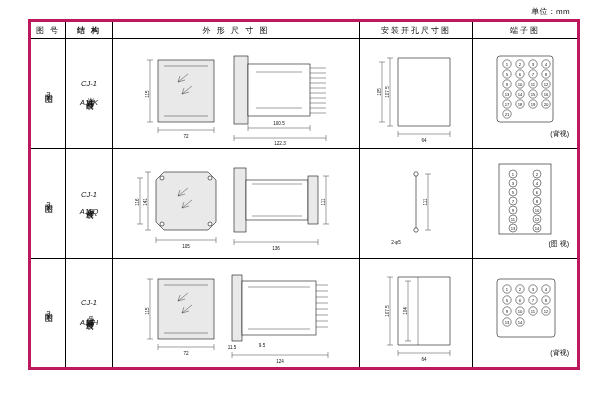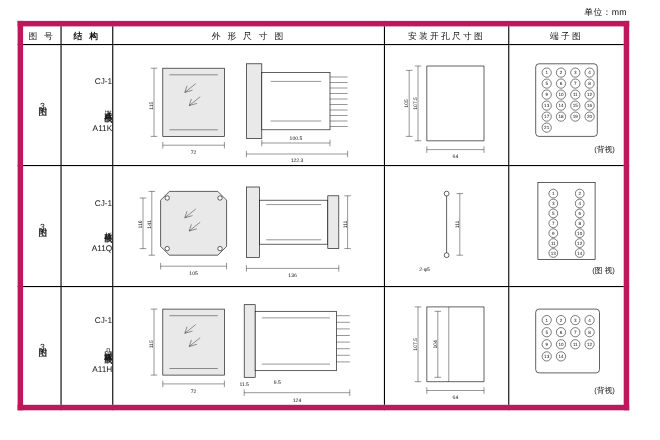--- a/index.html
+++ b/index.html
@@ -7,35 +7,35 @@
     width:600px;height:400px;
     background:#ffffff;
     font-family:"Liberation Sans","DejaVu Sans",sans-serif;
     color:#111;
     overflow:hidden;
   }
   .page{
     position:relative;
     width:600px;height:400px;
     box-sizing:border-box;
-    padding:6px 28px 0 16px;
+    padding:6px 28px 0 28px;
   }
   .unit{
     text-align:right;
     font-size:8px;
     color:#111;
     padding-right:2px;
     margin-bottom:2px;
     letter-spacing:.3px;
   }
   table.main{
     border-collapse:collapse;
     width:544px;
     table-layout:fixed;
-    border:5px solid #be185d;
+    border:3px solid #be185d;
   }
   table.main th, table.main td{
     border:1px solid #000;
     padding:0;
     vertical-align:middle;
     text-align:center;
   }
   thead th{
     height:16px;
     font-size:8px;
@@ -56,26 +56,27 @@
     writing-mode:vertical-rl;
     text-orientation:upright;
     margin:0 auto;
     letter-spacing:1px;
     height:auto;
   }
   .cell-no{font-size:8px;}
   .struct-inner{
     display:flex;
     flex-direction:column;
-    align-items:flex-end;
+    align-items:center;
     justify-content:center;
-    gap:14px;
+    gap:2px;
     height:100%;
     font-size:7.5px;
     line-height:1.15;
+    font-style:italic;
   }
   .struct-inner .code{font-size:7.5px;}
   .struct-mid{
     writing-mode:vertical-rl;
     text-orientation:upright;
     letter-spacing:1px;
     font-size:7.5px;
   }
   .drawcell{position:relative;height:100%;}
   .drawcell svg{display:block;margin:0 auto;}

